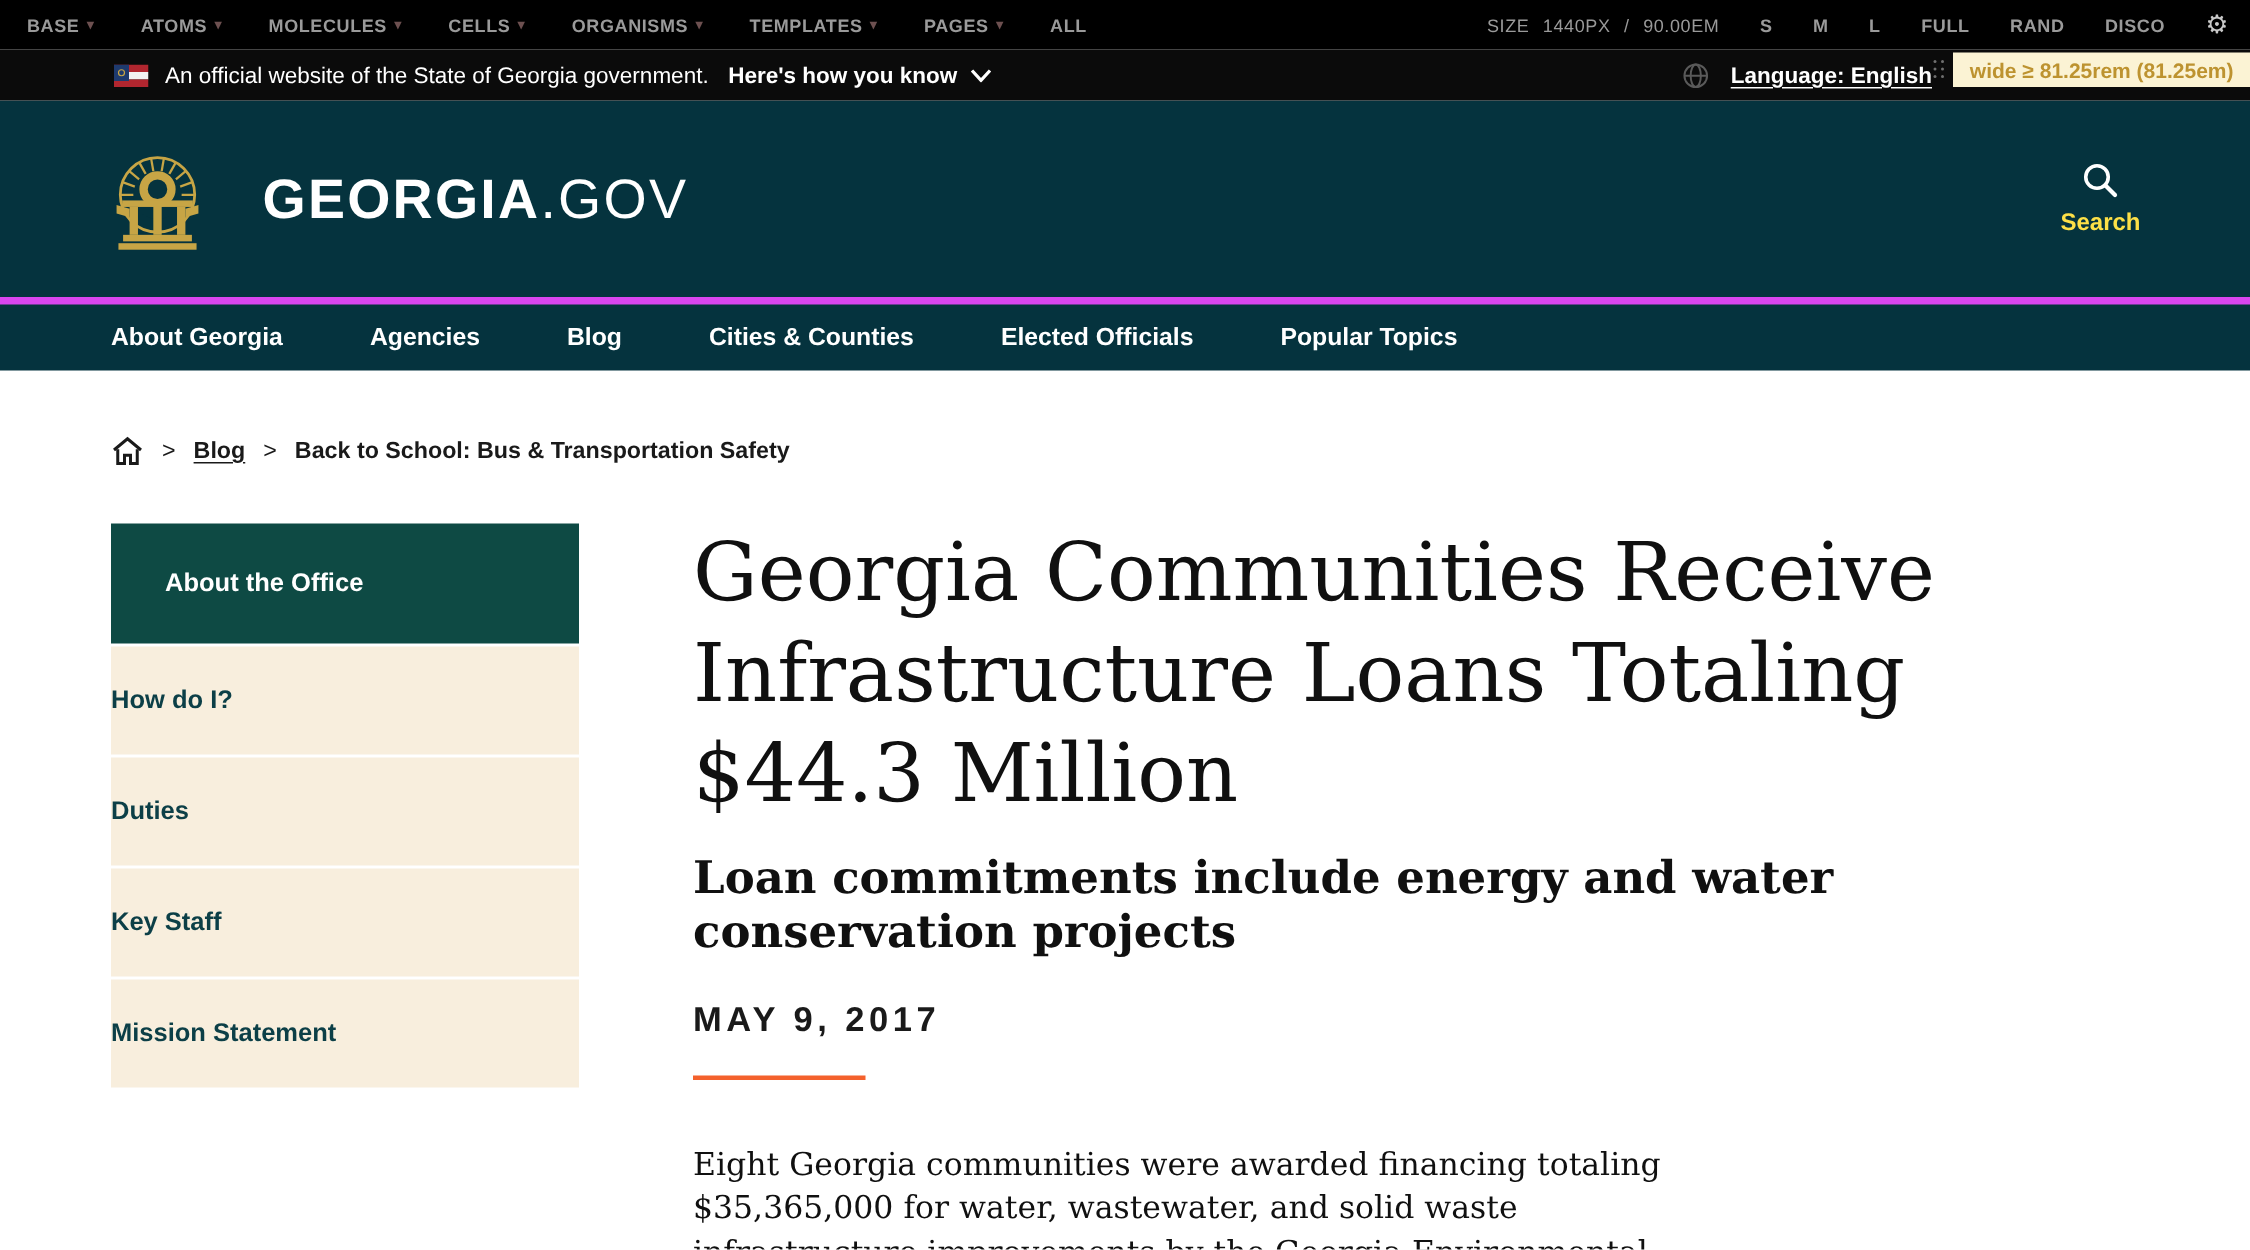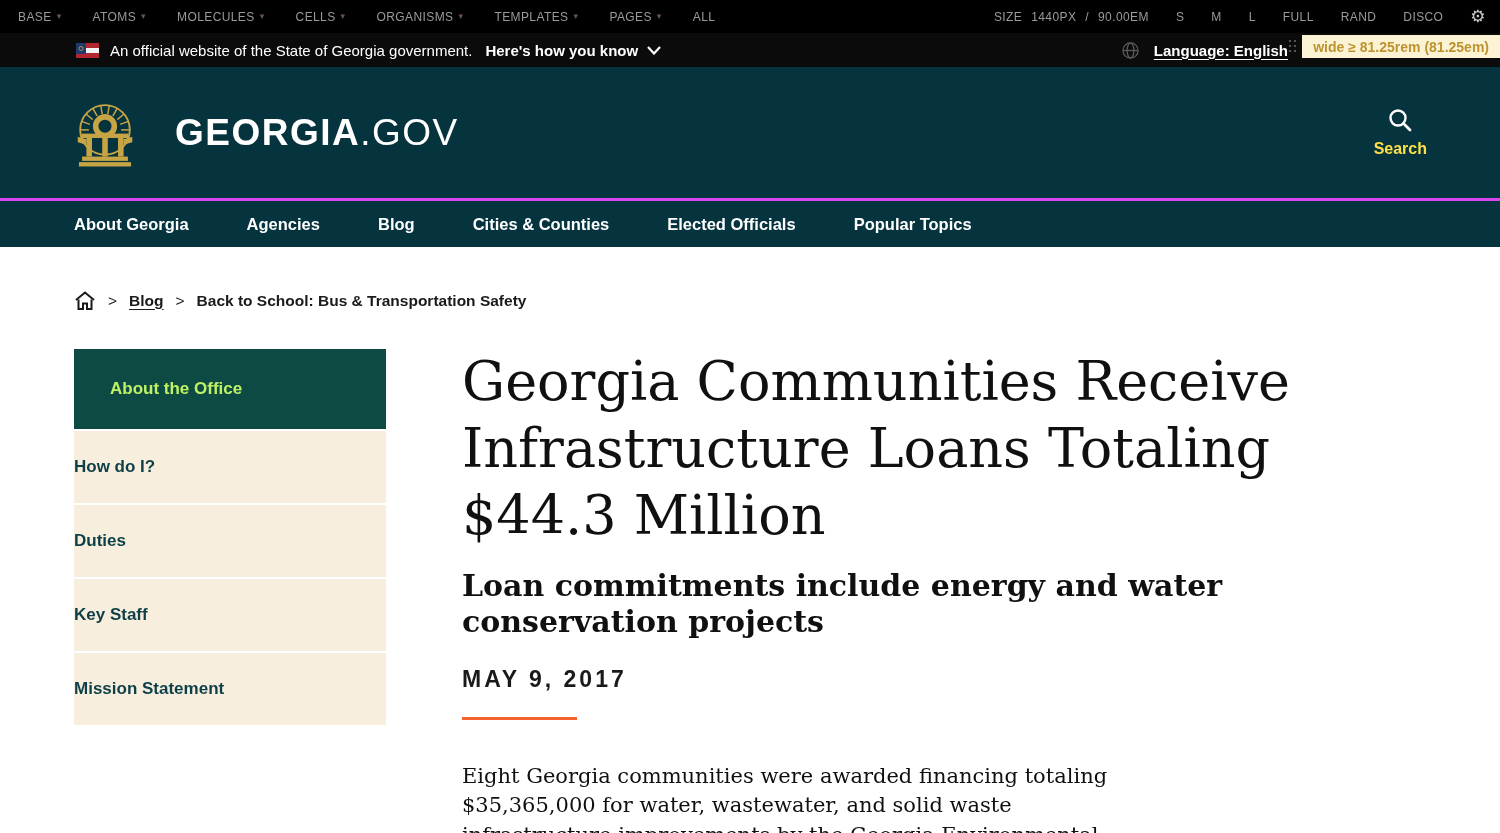--- a/index.html
+++ b/index.html
@@ -4,21 +4,21 @@
 <style>
   * { margin:0; padding:0; box-sizing:border-box; }
   html,body { width:1500px; height:833px; overflow:hidden; background:#fff;
     font-family:"Liberation Sans", sans-serif; }
 
   
   .pl-toolbar { height:33px; background:#000; display:flex; align-items:center;
     justify-content:space-between; padding:0 14px 0 18px; color:#9a9a9a;
     font-size:12px; letter-spacing:.4px; }
   .pl-left { display:flex; align-items:center; gap:31px; }
-  .pl-item { display:flex; align-items:center; gap:5px; cursor:pointer; white-space:nowrap; }
+  .pl-item { display:flex; align-items:center; gap:5px; cursor:pointer; white-space:nowrap;font-weight:bold; }
   .pl-caret { color:#6d5050; font-size:9px; line-height:1; }
   .pl-right { display:flex; align-items:center; gap:27px; }
   .pl-size { display:flex; align-items:center; gap:9px; }
   .pl-gear { color:#c9c9c9; font-size:17px; line-height:1; cursor:pointer; }
 
   
   .gov-banner { height:34px; background:#0b0b0b; color:#fff; font-size:15px;
     display:flex; align-items:center; padding-left:76px; position:relative; }
   .flag { width:23px; height:15px; margin-right:11px; flex:0 0 auto; }
   .how-link { font-weight:bold; text-underline-offset:3px;
@@ -35,36 +35,36 @@
   .site-header { height:131px; background:#05333e; display:flex; align-items:center;
     padding:0 73px 0 74px; }
   .logo { display:flex; align-items:center; gap:39px; cursor:pointer; }
   .logo-text { font-size:37px; color:#fff; letter-spacing:1.5px; }
   .logo-text b { font-weight:bold; }
   .logo-text span { font-weight:300; }
   .search-btn { margin-left:auto; display:flex; flex-direction:column; align-items:center;
     gap:7px; color:#fde047; font-size:16px; font-weight:600; cursor:pointer; }
 
   
-  .main-nav { height:49px; background:#05333e; border-top:3px solid #d946ef;
+  .main-nav { height:49px; background:#05333e; border-top:5px solid #d946ef;
     display:flex; align-items:center; gap:58px; padding:0 74px; }
   .main-nav a { color:#fff; font-weight:bold; font-size:16.5px; cursor:pointer;
     text-decoration:none; white-space:nowrap; }
 
   
   .content { padding:0 74px; }
   .breadcrumb { margin-top:43px; display:flex; align-items:center; gap:12px;
     font-size:15.5px; font-weight:bold; color:#1a1a1a; }
   .crumb-sep { font-weight:400; }
   .crumb-link { text-decoration:underline; text-underline-offset:3px; cursor:pointer; }
 
   .layout { display:flex; margin-top:38px; gap:76px; }
 
   .sidebar { flex:0 0 312px; }
-  .side-active { background:#0e4a44; color:#bef264; height:80px; display:flex;
+  .side-active { background:#0e4a44; color:#ffffff; height:80px; display:flex;
     align-items:center; padding-left:36px; font-weight:bold; font-size:17px; cursor:pointer; }
   .side-item { background:#f8eedd; color:#0c3f47; height:72px; display:flex;
     align-items:center; font-weight:bold; font-size:17px;
     margin-top:2px; cursor:pointer; }
 
   .article { flex:1; max-width:920px; }
   .article-title { font-family:"DejaVu Serif", serif; font-weight:400; font-size:54px;
     line-height:1.24; color:#101010; }
   .article-subtitle { font-family:"DejaVu Serif", serif; font-weight:bold; font-size:30px;
     line-height:1.2; color:#101010; margin-top:18px; max-width:900px; }

